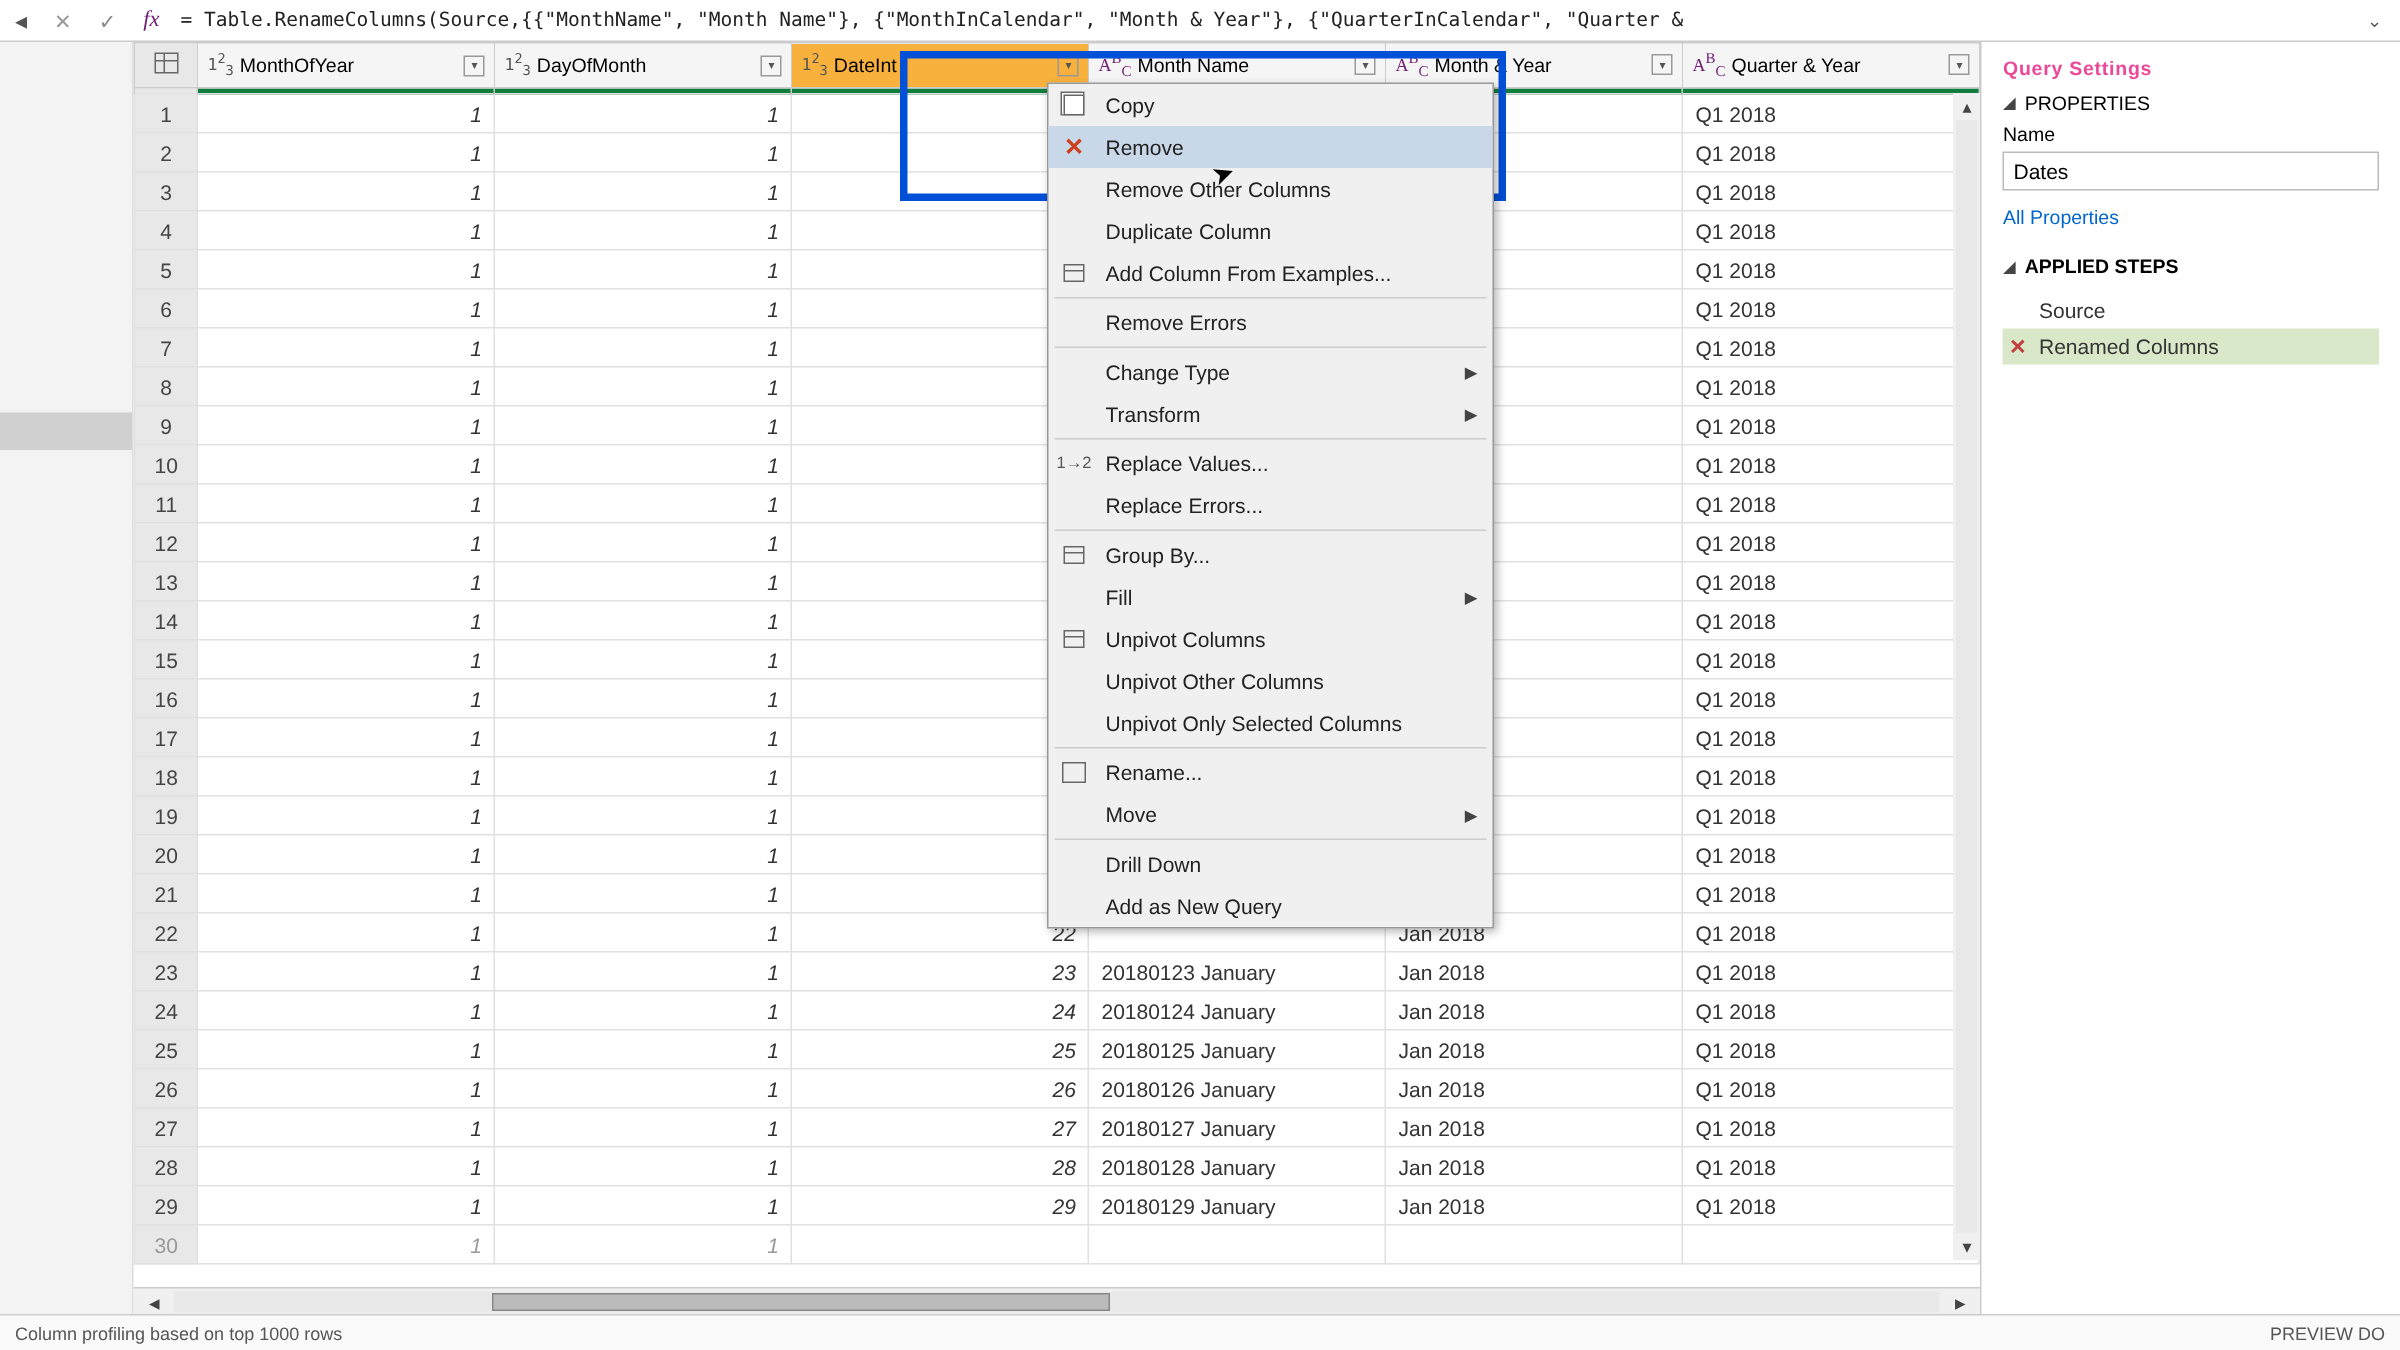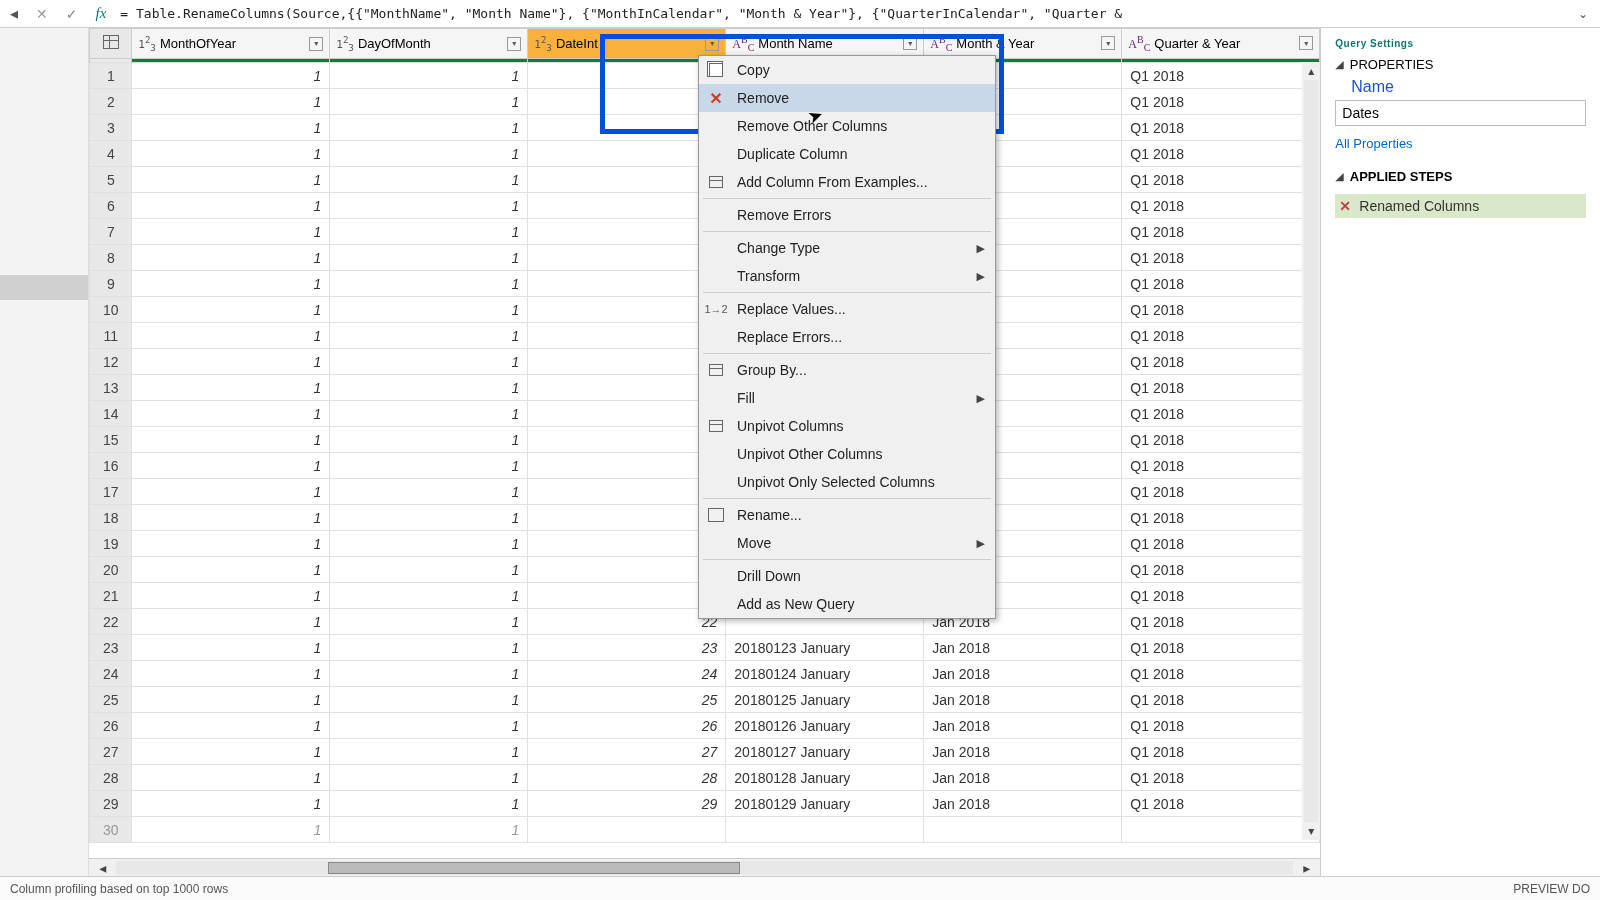--- a/index.html
+++ b/index.html
@@ -2,21 +2,21 @@
 <html><head>
   <meta charset="utf-8">
   <style>
     * { box-sizing: border-box; margin: 0; padding: 0; }
     body { font-family: 'Segoe UI', Tahoma, sans-serif; font-size: 13px; background: #fff; overflow: hidden; width: 1600px; height: 900px; position: relative; }
     
     .formula-bar { display: flex; align-items: center; height: 28px; border-bottom: 1px solid #ccc; padding: 0 6px; gap: 10px; }
     .formula-bar .nav-arrow { font-size: 16px; color: #555; padding: 0 4px; cursor: pointer; }
     .formula-bar .cancel-x { color: #999; font-size: 14px; padding: 0 4px; }
     .formula-bar .check { color: #888; font-size: 14px; padding: 0 4px; }
-    .formula-bar .fx { font-style: italic; font-family: 'Times New Roman', serif; font-size: 15px; color: #0f766e; padding: 0 4px; }
+    .formula-bar .fx { font-style: italic; font-family: 'Times New Roman', serif; font-size: 15px; color: #701a75; padding: 0 4px; }
     .formula-bar .formula-text { flex: 1; font-family: Consolas, monospace; font-size: 13px; color: #222; white-space: nowrap; overflow: hidden; }
     .formula-bar .dropdown-arrow { color: #555; font-size: 12px; padding: 0 6px; }
     
     .main-area { display: flex; height: calc(100% - 28px - 24px); }
     .left-gutter { width: 100px; background: #f3f3f3; border-right: 1px solid #ddd; }
     .left-gutter .active-row { height: 25px; margin-top: 247px; background: #d0d0d0; }
     
     .grid-wrapper { flex: 1; display: flex; flex-direction: column; position: relative; }
     .table-container { flex: 1; overflow: hidden; position: relative; }
     
@@ -44,24 +44,24 @@
     .hscroll { height: 18px; display: flex; align-items: center; border-top: 1px solid #ccc; background: #f0f0f0; }
     .hscroll .arrow { padding: 0 10px; font-size: 14px; color: #444; cursor: pointer; }
     .hscroll .track { flex: 1; height: 14px; background: #e8e8e8; position: relative; }
     .hscroll .thumb { position: absolute; left: 18%; width: 35%; top: 1px; bottom: 1px; background: #bbb; border: 1px solid #888; }
     
     .vscroll { position: absolute; right: 0; top: 34px; bottom: 18px; width: 18px; background: #f0f0f0; display: flex; flex-direction: column; align-items: center; }
     .vscroll .arrow { font-size: 12px; color: #444; padding: 2px; cursor: pointer; }
     .vscroll .track { flex: 1; width: 14px; background: #e8e8e8; position: relative; }
     
     .right-panel { width: 310px; border-left: 1px solid #ccc; padding: 10px 14px; background: #fff; }
-    .right-panel h4 { font-size: 10px; font-weight: 600; color: #0f766e; letter-spacing: 0.5px; margin-bottom: 8px; }
+    .right-panel h4 { font-size: 13px; font-weight: 600; color: #ec4899; letter-spacing: 0.5px; margin-bottom: 8px; }
     .right-panel .section-head { display: flex; align-items: center; gap: 6px; margin-top: 6px; margin-bottom: 6px; }
     .right-panel .section-head .caret { font-size: 11px; color: #444; }
-    .right-panel .field-label { font-size: 16px; color: #1d4ed8; margin-bottom: 4px; margin-left: 16px; }
+    .right-panel .field-label { font-size: 13px; color: #000000; margin-bottom: 4px; }
     .right-panel input.name-input { width: 100%; padding: 4px 6px; border: 1px solid #bbb; font-size: 14px; }
     .right-panel .link { color: #0066cc; font-size: 13px; margin-top: 10px; display: block; cursor: pointer; }
     .right-panel .steps { margin-top: 10px; }
     .right-panel .step-item { padding: 4px 0 4px 24px; font-size: 14px; color: #333; position: relative; }
     .right-panel .step-item.selected { background: #d9e8c9; }
     .right-panel .step-item .x-icon { position: absolute; left: 4px; color: #c04040; font-weight: bold; }
     
     .status-bar { height: 24px; border-top: 1px solid #ccc; display: flex; align-items: center; padding: 0 10px; font-size: 12px; color: #555; background: #fafafa; }
     .status-bar .right { margin-left: auto; }
     
@@ -466,20 +466,21 @@
     </div>
     <div class="field-label">Name</div>
     <input class="name-input" value="Dates" style="">
     <span class="link">All Properties</span>
     
     <div class="section-head" style="margin-top:18px;">
       <span class="caret">◢</span>
       <span style="font-weight:600;">APPLIED STEPS</span>
     </div>
     <div class="steps" id="steps-list">
+        <div class="step-item"><span>Source</span></div>
         <div class="step-item selected"><span class="x-icon">✕</span><span>Renamed Columns</span></div>
       </div>
   </div>
 </div>
 
 <div class="status-bar">
   <span>Column profiling based on top 1000 rows</span>
   <span class="right">PREVIEW DO</span>
 </div>
 

